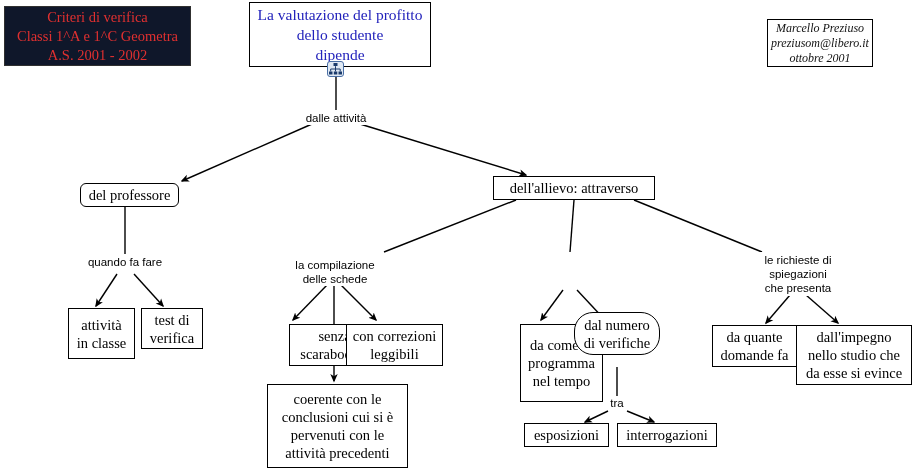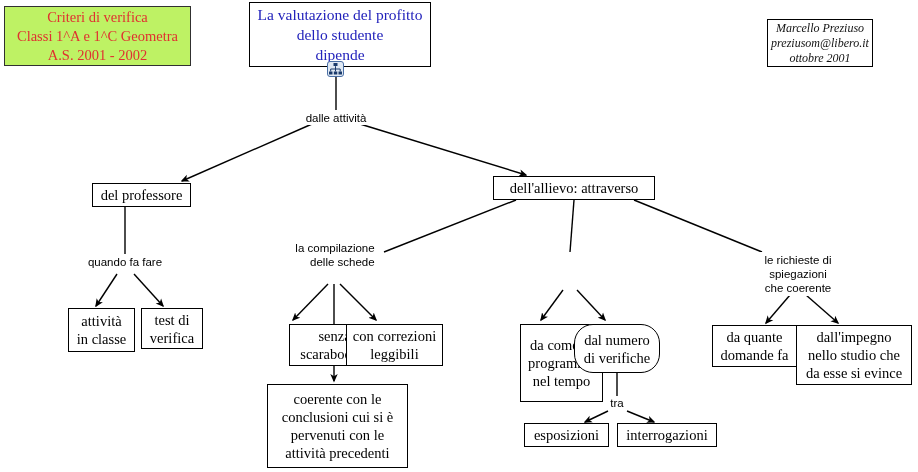--- a/index.html
+++ b/index.html
@@ -41,21 +41,21 @@
     z-index: 3;
   }
   .node.title-node {
     color: #2222bb;
     font-size: 15.5px;
     line-height: 20px;
     border-color: #000000;
     z-index: 4;
   }
   .node.header-note {
-    background: #bef264;
+    background: #0f172a;
     color: #e03030;
     border: 1px solid #303030;
     font-size: 14.5px;
     line-height: 19px;
     z-index: 5;
   }
   .node.author-note {
     background: #ffffff;
     color: #111111;
     border: 1px solid #000000;
@@ -163,56 +163,56 @@
       <rect x="5.8" y="9.5" width="3.5" height="3" fill="#1a3a6b"></rect>
       <rect x="10.5" y="9.5" width="3.5" height="3" fill="#1a3a6b"></rect>
       <path d="M7.5 4.2 L7.5 7 M2.7 9.4 L2.7 7 L12.2 7 L12.2 9.4 M7.5 7 L7.5 9.4" stroke="#1a3a6b" stroke-width="1" fill="none"></path>
     </svg>
   </div>
 
   <div class="link-label" style="left:300px; top:110px; width:72px; height:15px;">dalle attività</div>
 
   <div class="link-label" style="left:82px; top:254px; width:86px; height:15px;">quando fa fare</div>
 
-  <div class="link-label" style="left:287px; top:240px; width:96px; height:29px;text-align:right;">la compilazione
+  <div class="link-label" style="left:287px; top:257px; width:96px; height:29px;">la compilazione
 delle schede</div>
 
 
   <div class="link-label" style="left:755px; top:252px; width:86px; height:44px;">le richieste di
 spiegazioni
-che coerente</div>
+che presenta</div>
 
   <div class="link-label" style="left:606px; top:396px; width:22px; height:14px;">tra</div>
 
-  <div class="node" style="left:92px; top:183px; width:99px; height:24px;">del professore</div>
+  <div class="node" style="left:80px; top:183px; width:99px; height:24px;border-radius:6px;">del professore</div>
 
   <div class="node" style="left:493px; top:176px; width:162px; height:24px;">dell'allievo: attraverso</div>
 
-  <div class="node" style="left:68px; top:308px; width:67px; height:44px;">attività
+  <div class="node" style="left:68px; top:308px; width:67px; height:51px;">attività
 in classe</div>
 
   <div class="node" style="left:141px; top:308px; width:62px; height:41px;">test di
 verifica</div>
 
   <div class="node" style="left:247px; top:324px; width:91px; height:42px;margin-left:42px;">senza
 scarabocchi</div>
 
   <div class="node" style="left:334px; top:324px; width:97px; height:42px;margin-left:12px;">con correzioni
 leggibili</div>
 
   <div class="node" style="left:267px; top:384px; width:141px; height:84px;">coerente con le
 conclusioni cui si è
 pervenuti con le
 attività precedenti</div>
 
   <div class="node" style="left:520px; top:324px; width:83px; height:78px;">da come le
 programma
 nel tempo</div>
 
-  <div class="node" style="left:574px; top:324px; width:86px; height:49px;border-radius:19px;">dal numero
+  <div class="node" style="left:574px; top:312px; width:86px; height:43px;border-radius:19px;">dal numero
 di verifiche</div>
 
   <div class="node" style="left:524px; top:423px; width:85px; height:24px;">esposizioni</div>
 
   <div class="node" style="left:617px; top:423px; width:100px; height:24px;">interrogazioni</div>
 
   <div class="node" style="left:712px; top:325px; width:85px; height:42px;">da quante
 domande fa</div>
 
   <div class="node" style="left:796px; top:325px; width:116px; height:60px;">dall'impegno

